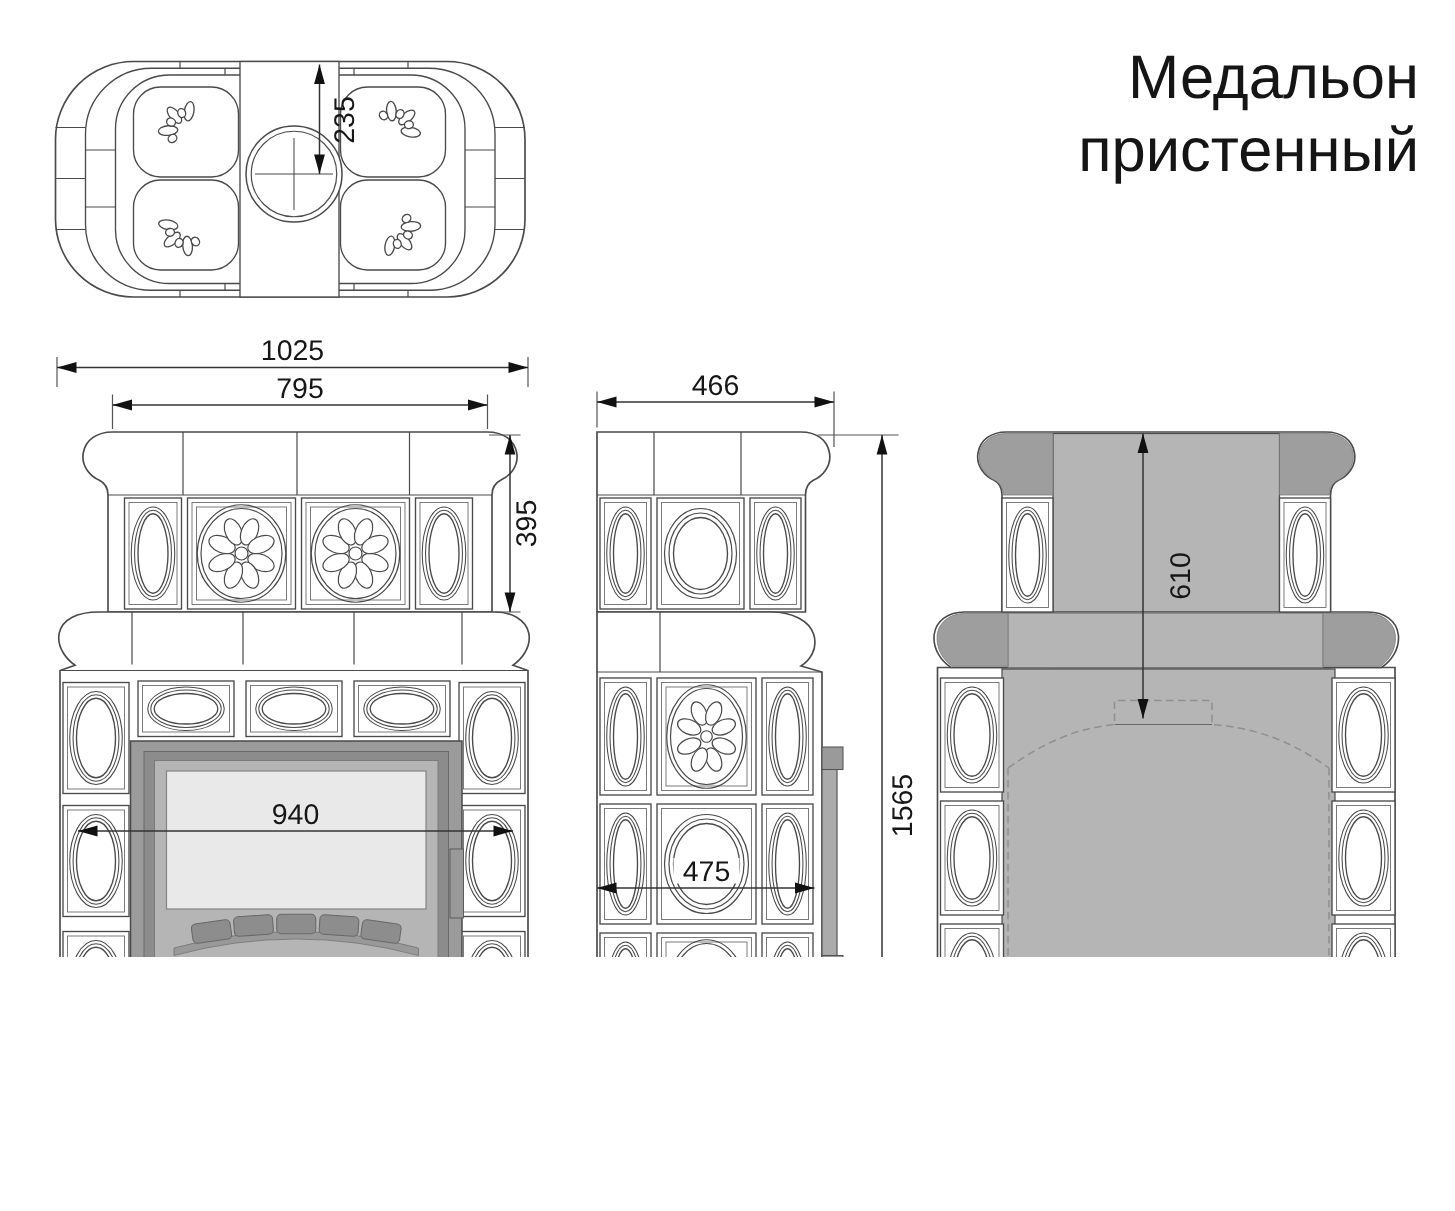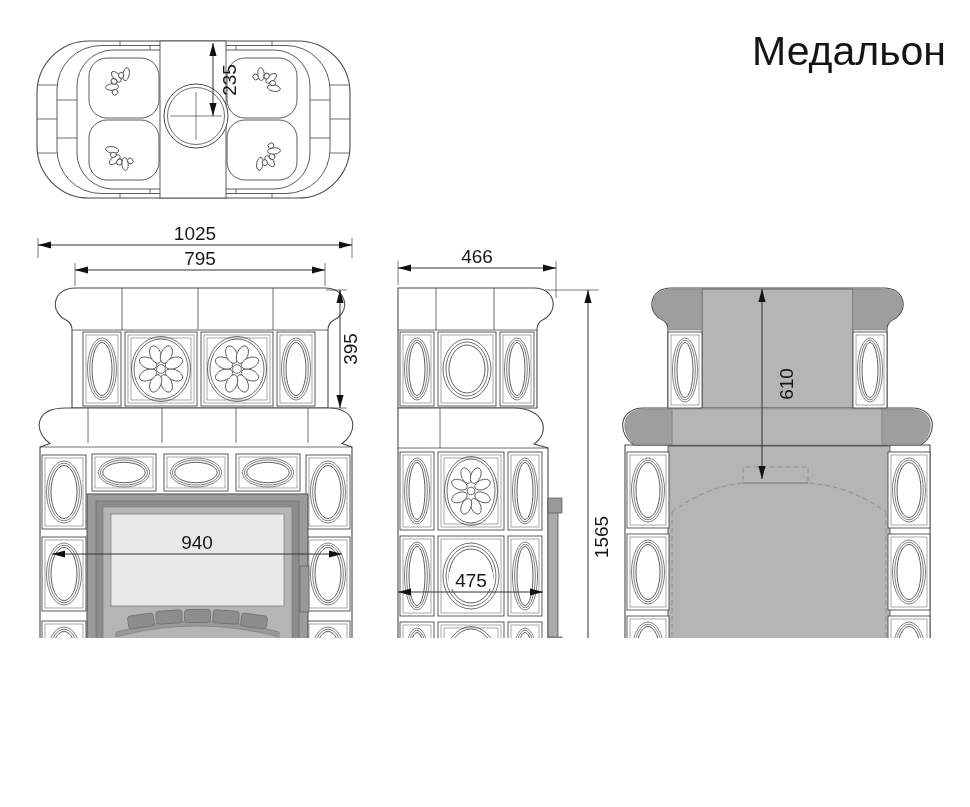--- a/index.html
+++ b/index.html
@@ -11,20 +11,21 @@
   .title-block span{display:block;}
   .dim{font-size:19px;fill:#161616;font-family:"Liberation Sans",sans-serif;}
 </style>
 </head>
 <body>
 
 <div class="canvas">
 
   <div class="title-block">
     <span>Медальон</span>
+    <span>пристенный</span>
   </div>
 
   <svg id="drawing" width="970" height="807" viewBox="0 0 970 807">
 
     <g id="g-top-view">
       <rect x="37" y="41" width="313" height="157" rx="52" fill="#fff" stroke="#4a4a4a" stroke-width="1.1"></rect>
       <rect x="57" y="45.5" width="273" height="148" rx="44" fill="#fff" stroke="#4a4a4a" stroke-width="0.9"></rect>
       <rect x="77" y="50" width="233" height="139" rx="36" fill="#fff" stroke="#4a4a4a" stroke-width="0.9"></rect>
       <rect x="160" y="41" width="66" height="157" fill="#fff" stroke="#4a4a4a" stroke-width="0.9"></rect>
       <path d="M120 41 V45.5 M272 41 V45.5 M120 193.5 V198 M272 193.5 V198 M150 45.5 V50 M236 45.5 V50 M150 189 V193.5 M236 189 V193.5 M37 85 H57 M37 119 H57 M37 153 H57 M330 85 H350 M330 119 H350 M330 153 H350 M57 100 H77 M57 138 H77 M310 100 H330 M310 138 H330" stroke="#4a4a4a" stroke-width="0.8" fill="none"></path>

